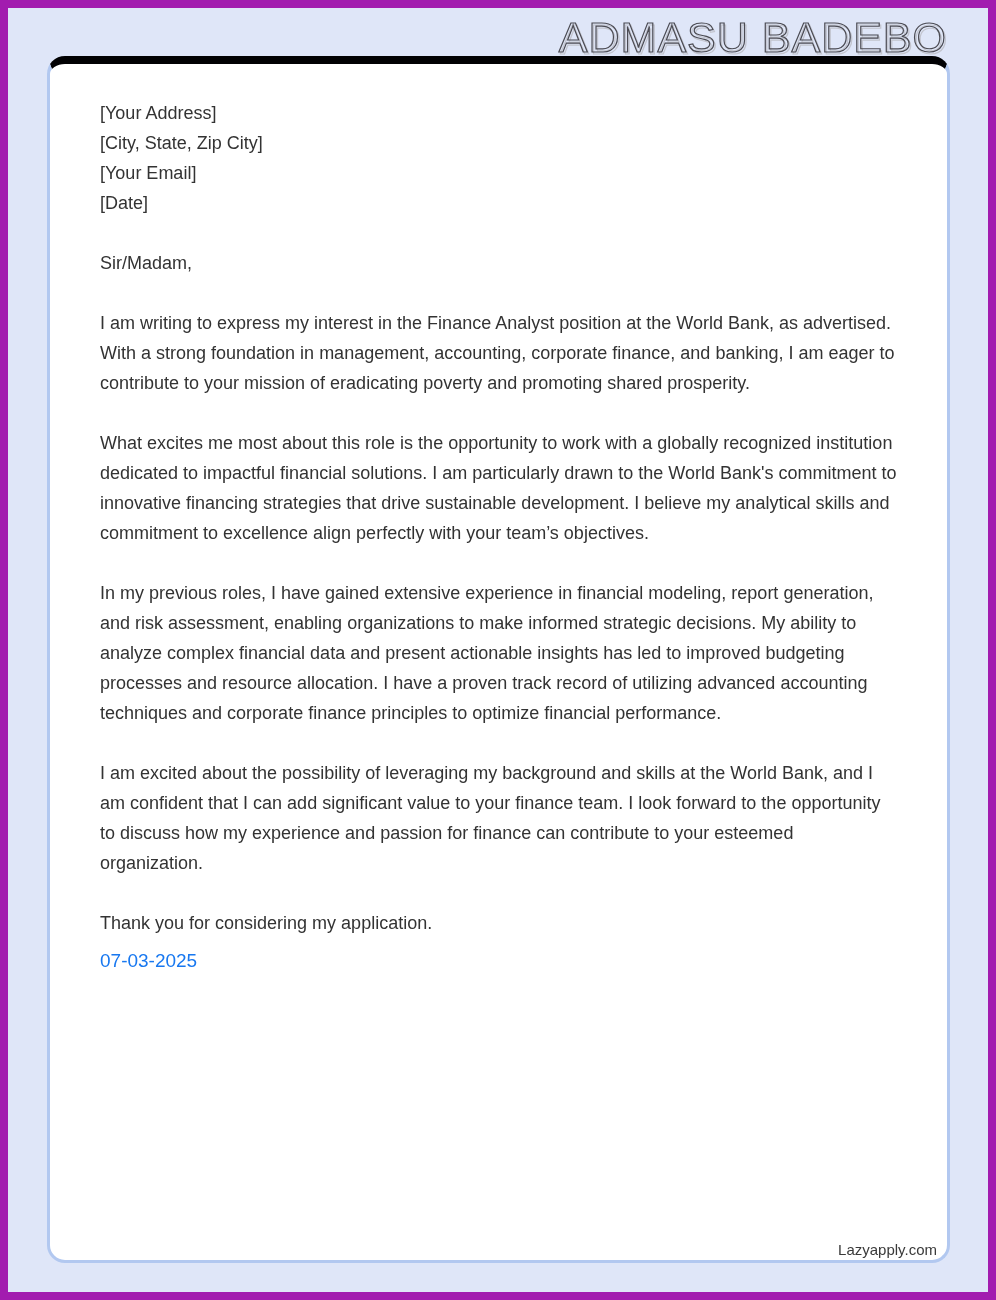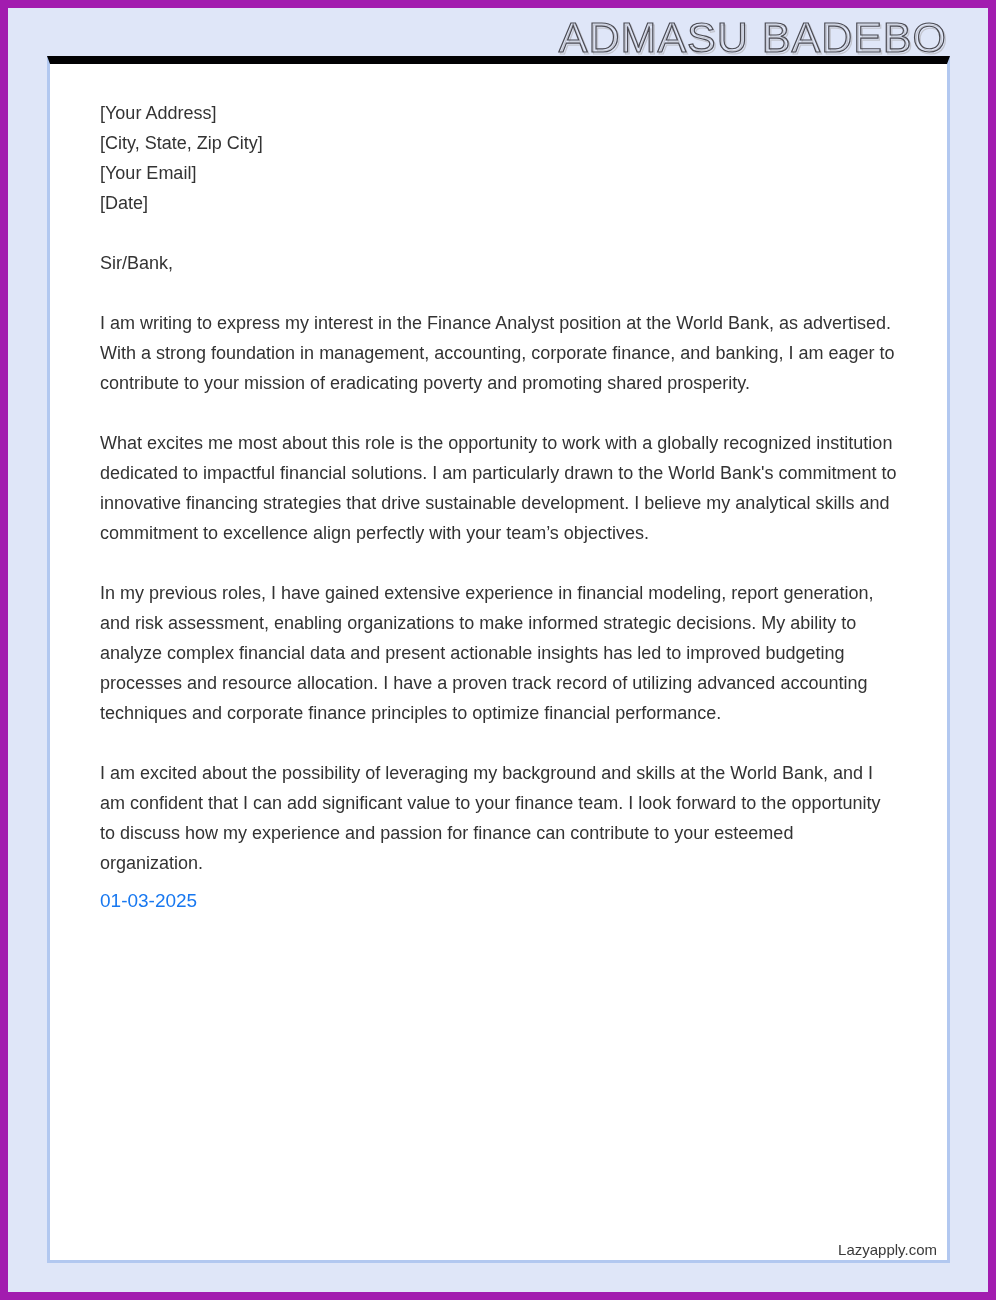--- a/index.html
+++ b/index.html
@@ -35,20 +35,21 @@
     left: 39px;
     top: 48px;
     width: 903px;
     height: 1207px;
     box-sizing: border-box;
     background: #ffffff;
     border-top: 8px solid #010103;
     border-left: 3px solid #b2c8f0;
     border-right: 3px solid #b2c8f0;
     border-bottom: 3px solid #b2c8f0;
+    border-radius: 18px;
   }
   .page-content {
     padding: 34px 47px 0 50px;
     color: #333333;
     font-size: 18px;
     line-height: 30px;
   }
   .block { margin: 30px 0 0 0; }
   .block:first-child { margin-top: 0; }
   .para { max-width: 800px; }
@@ -82,29 +83,30 @@
   <div class="page">
     <div class="page-content">
 
       <div class="block">
         <div>[Your Address]</div>
         <div>[City, State, Zip City]</div>
         <div>[Your Email]</div>
         <div>[Date]</div>
       </div>
 
-      <div class="block">Sir/Bank,</div>
+      <div class="block">Sir/Madam,</div>
 
       <div class="block para">I am writing to express my interest in the Finance Analyst position at the World Bank, as advertised. With a strong foundation in management, accounting, corporate finance, and banking, I am eager to contribute to your mission of eradicating poverty and promoting shared prosperity.</div>
       <div class="block para">What excites me most about this role is the opportunity to work with a globally recognized institution dedicated to impactful financial solutions. I am particularly drawn to the World Bank's commitment to innovative financing strategies that drive sustainable development. I believe my analytical skills and commitment to excellence align perfectly with your team’s objectives.</div>
       <div class="block para">In my previous roles, I have gained extensive experience in financial modeling, report generation, and risk assessment, enabling organizations to make informed strategic decisions. My ability to analyze complex financial data and present actionable insights has led to improved budgeting processes and resource allocation. I have a proven track record of utilizing advanced accounting techniques and corporate finance principles to optimize financial performance.</div>
       <div class="block para">I am excited about the possibility of leveraging my background and skills at the World Bank, and I am confident that I can add significant value to your finance team. I look forward to the opportunity to discuss how my experience and passion for finance can contribute to your esteemed organization.</div>
 
+      <div class="block">Thank you for considering my application.</div>
 
 
-      <div class="date-line">01-03-2025</div>
+      <div class="date-line">07-03-2025</div>
 
     </div>
 
     <div class="watermark">Lazyapply.com</div>
   </div>
 
 </div>
 
 </body></html>

